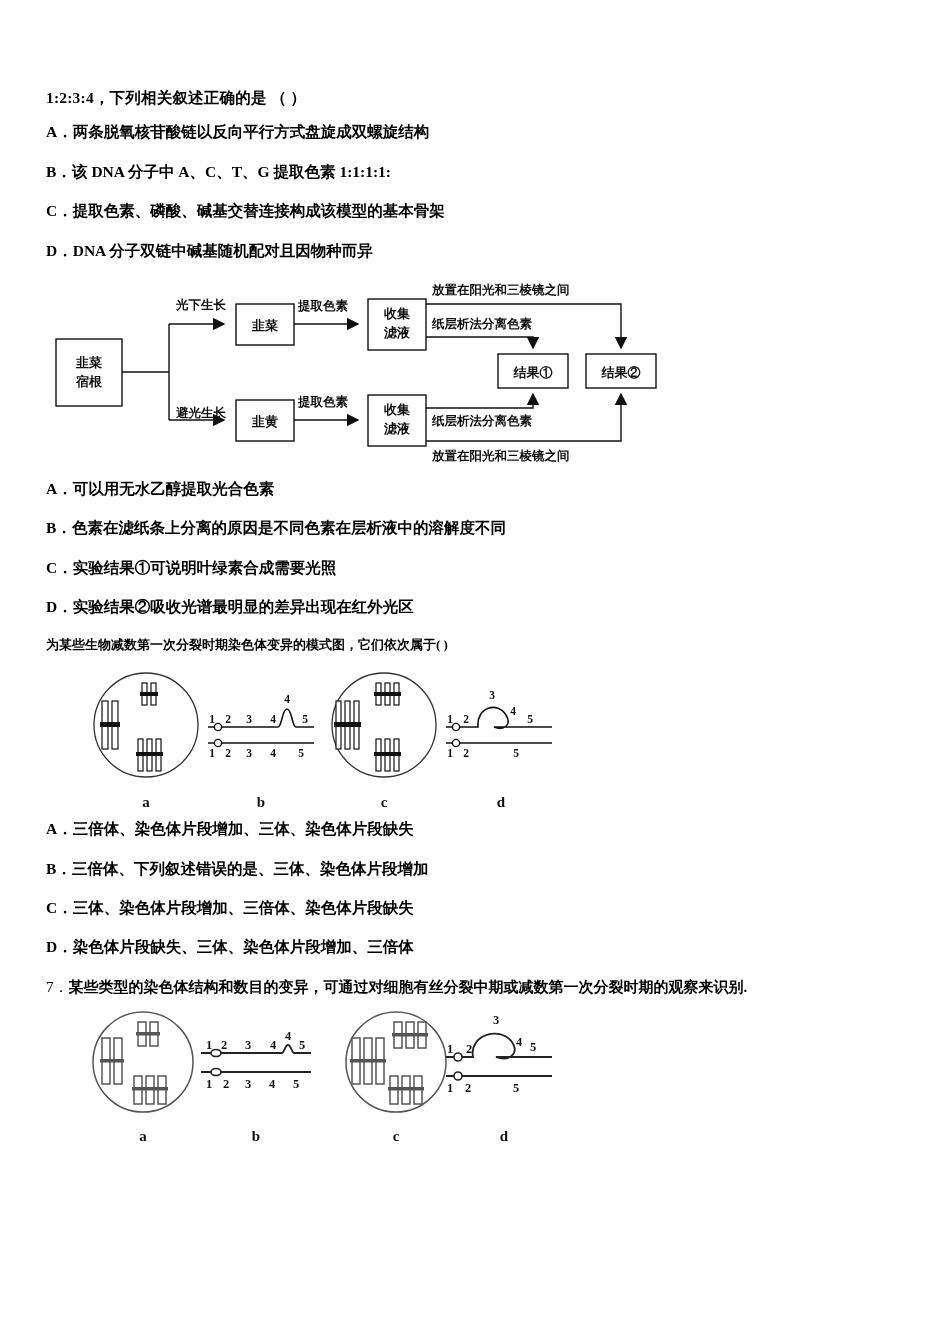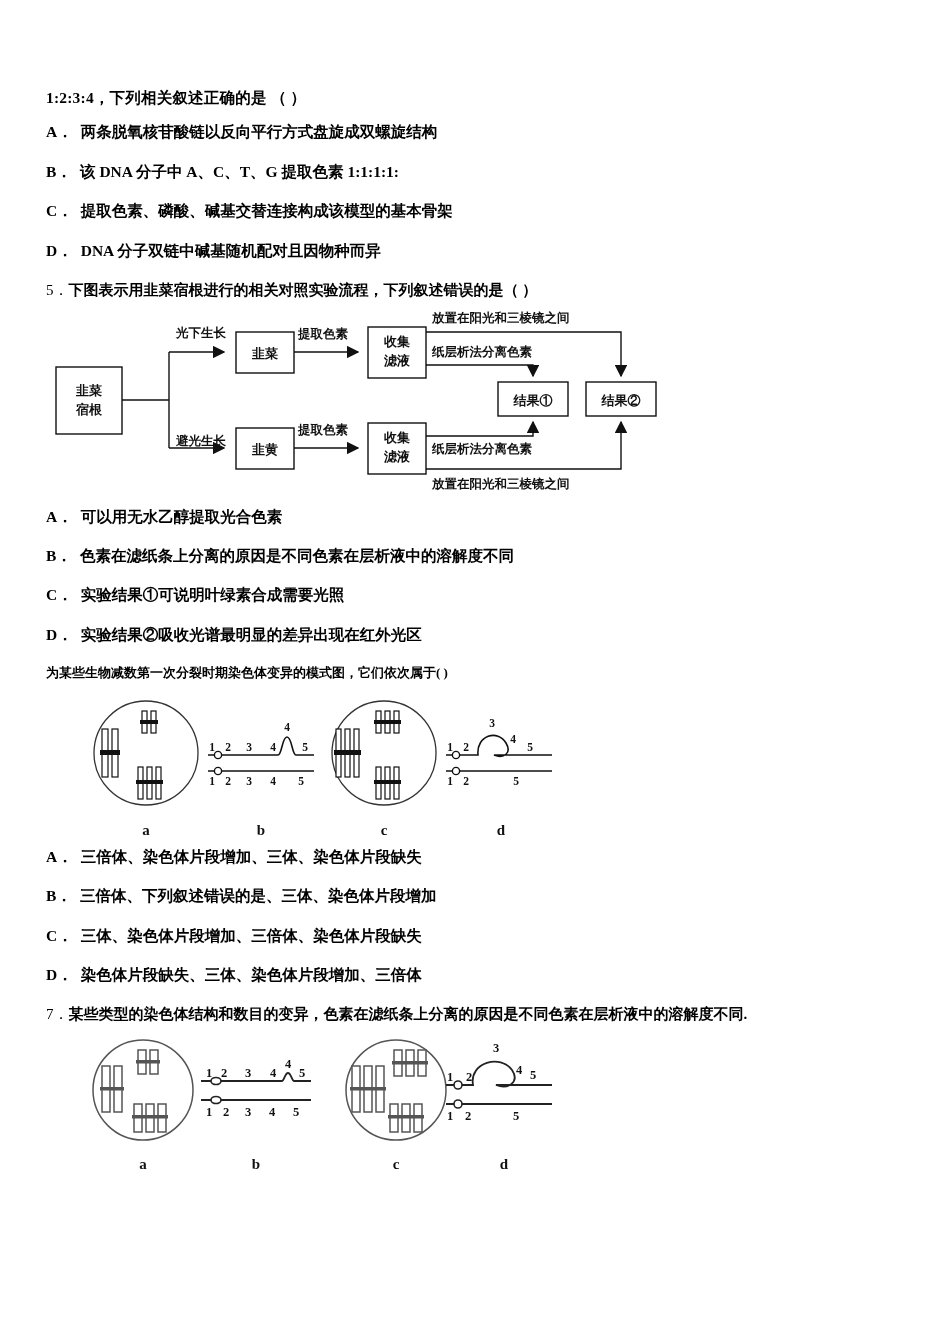--- a/index.html
+++ b/index.html
@@ -43,21 +43,21 @@
     line-height: 1.25;
     margin: 0 0 20px 0;
     display: flex;
     align-items: baseline;
   }
   .opt .lbl {
     display: inline-block;
     min-width: 26px;
     flex: 0 0 auto;
   }
-  .opt .txt { flex: 1 1 auto; margin-left: 8px; }
+  .opt .txt { flex: 1 1 auto; }
 
   .qnum {
     font-size: 15px;
     font-weight: normal;
     line-height: 1.45;
     margin: 0 0 6px 0;
   }
   .qnum .body { font-weight: bold; }
   .qnum2 {
     font-size: 13px;
@@ -103,23 +103,20 @@
   </div>
   <div class="opt">
     <span class="lbl">C．</span>
     <span class="txt">提取色素、磷酸、碱基交替连接构成该模型的基本骨架</span>
   </div>
   <div class="opt">
     <span class="lbl">D．</span>
     <span class="txt">DNA 分子双链中碱基随机配对且因物种而异</span>
   </div>
 
-  <div class="qnum">
-    <span>5．</span><span class="body">下图表示用韭菜宿根进行的相关对照实验流程，下列叙述错误的是（  ）</span>
-  </div>
 
   <div class="flow-wrap">
     <svg class="flow-svg" width="876" height="185" viewBox="0 0 876 185" xmlns="http://www.w3.org/2000/svg">
       <defs>
         <marker id="ah" markerWidth="9" markerHeight="9" refX="8" refY="4.5" orient="auto">
           <path d="M0,0 L9,4.5 L0,9 z" fill="#111"></path>
         </marker>
       </defs>
       <g stroke="#111" stroke-width="1.4" fill="none">
 
@@ -317,21 +314,21 @@
   <div class="opt">
     <span class="lbl">C．</span>
     <span class="txt">三体、染色体片段增加、三倍体、染色体片段缺失</span>
   </div>
   <div class="opt">
     <span class="lbl">D．</span>
     <span class="txt">染色体片段缺失、三体、染色体片段增加、三倍体</span>
   </div>
 
   <div class="qnum">
-    <span>7．</span><span class="body">某些类型的染色体结构和数目的变异，色素在滤纸条上分离的原因是不同色素在层析液中的溶解度不同.</span>
+    <span>7．</span><span class="body">某些类型的染色体结构和数目的变异，可通过对细胞有丝分裂中期或减数第一次分裂时期的观察来识别.</span>
   </div>
 
   <div class="fig-row r7">
     <svg class="fig-svg" width="876" height="145" viewBox="0 0 876 145" xmlns="http://www.w3.org/2000/svg">
       <g stroke="#555" fill="none" stroke-width="1.5">
         <circle cx="97" cy="58" r="50"></circle>
         <circle cx="350" cy="58" r="50"></circle>
       </g>
 
       <g>

